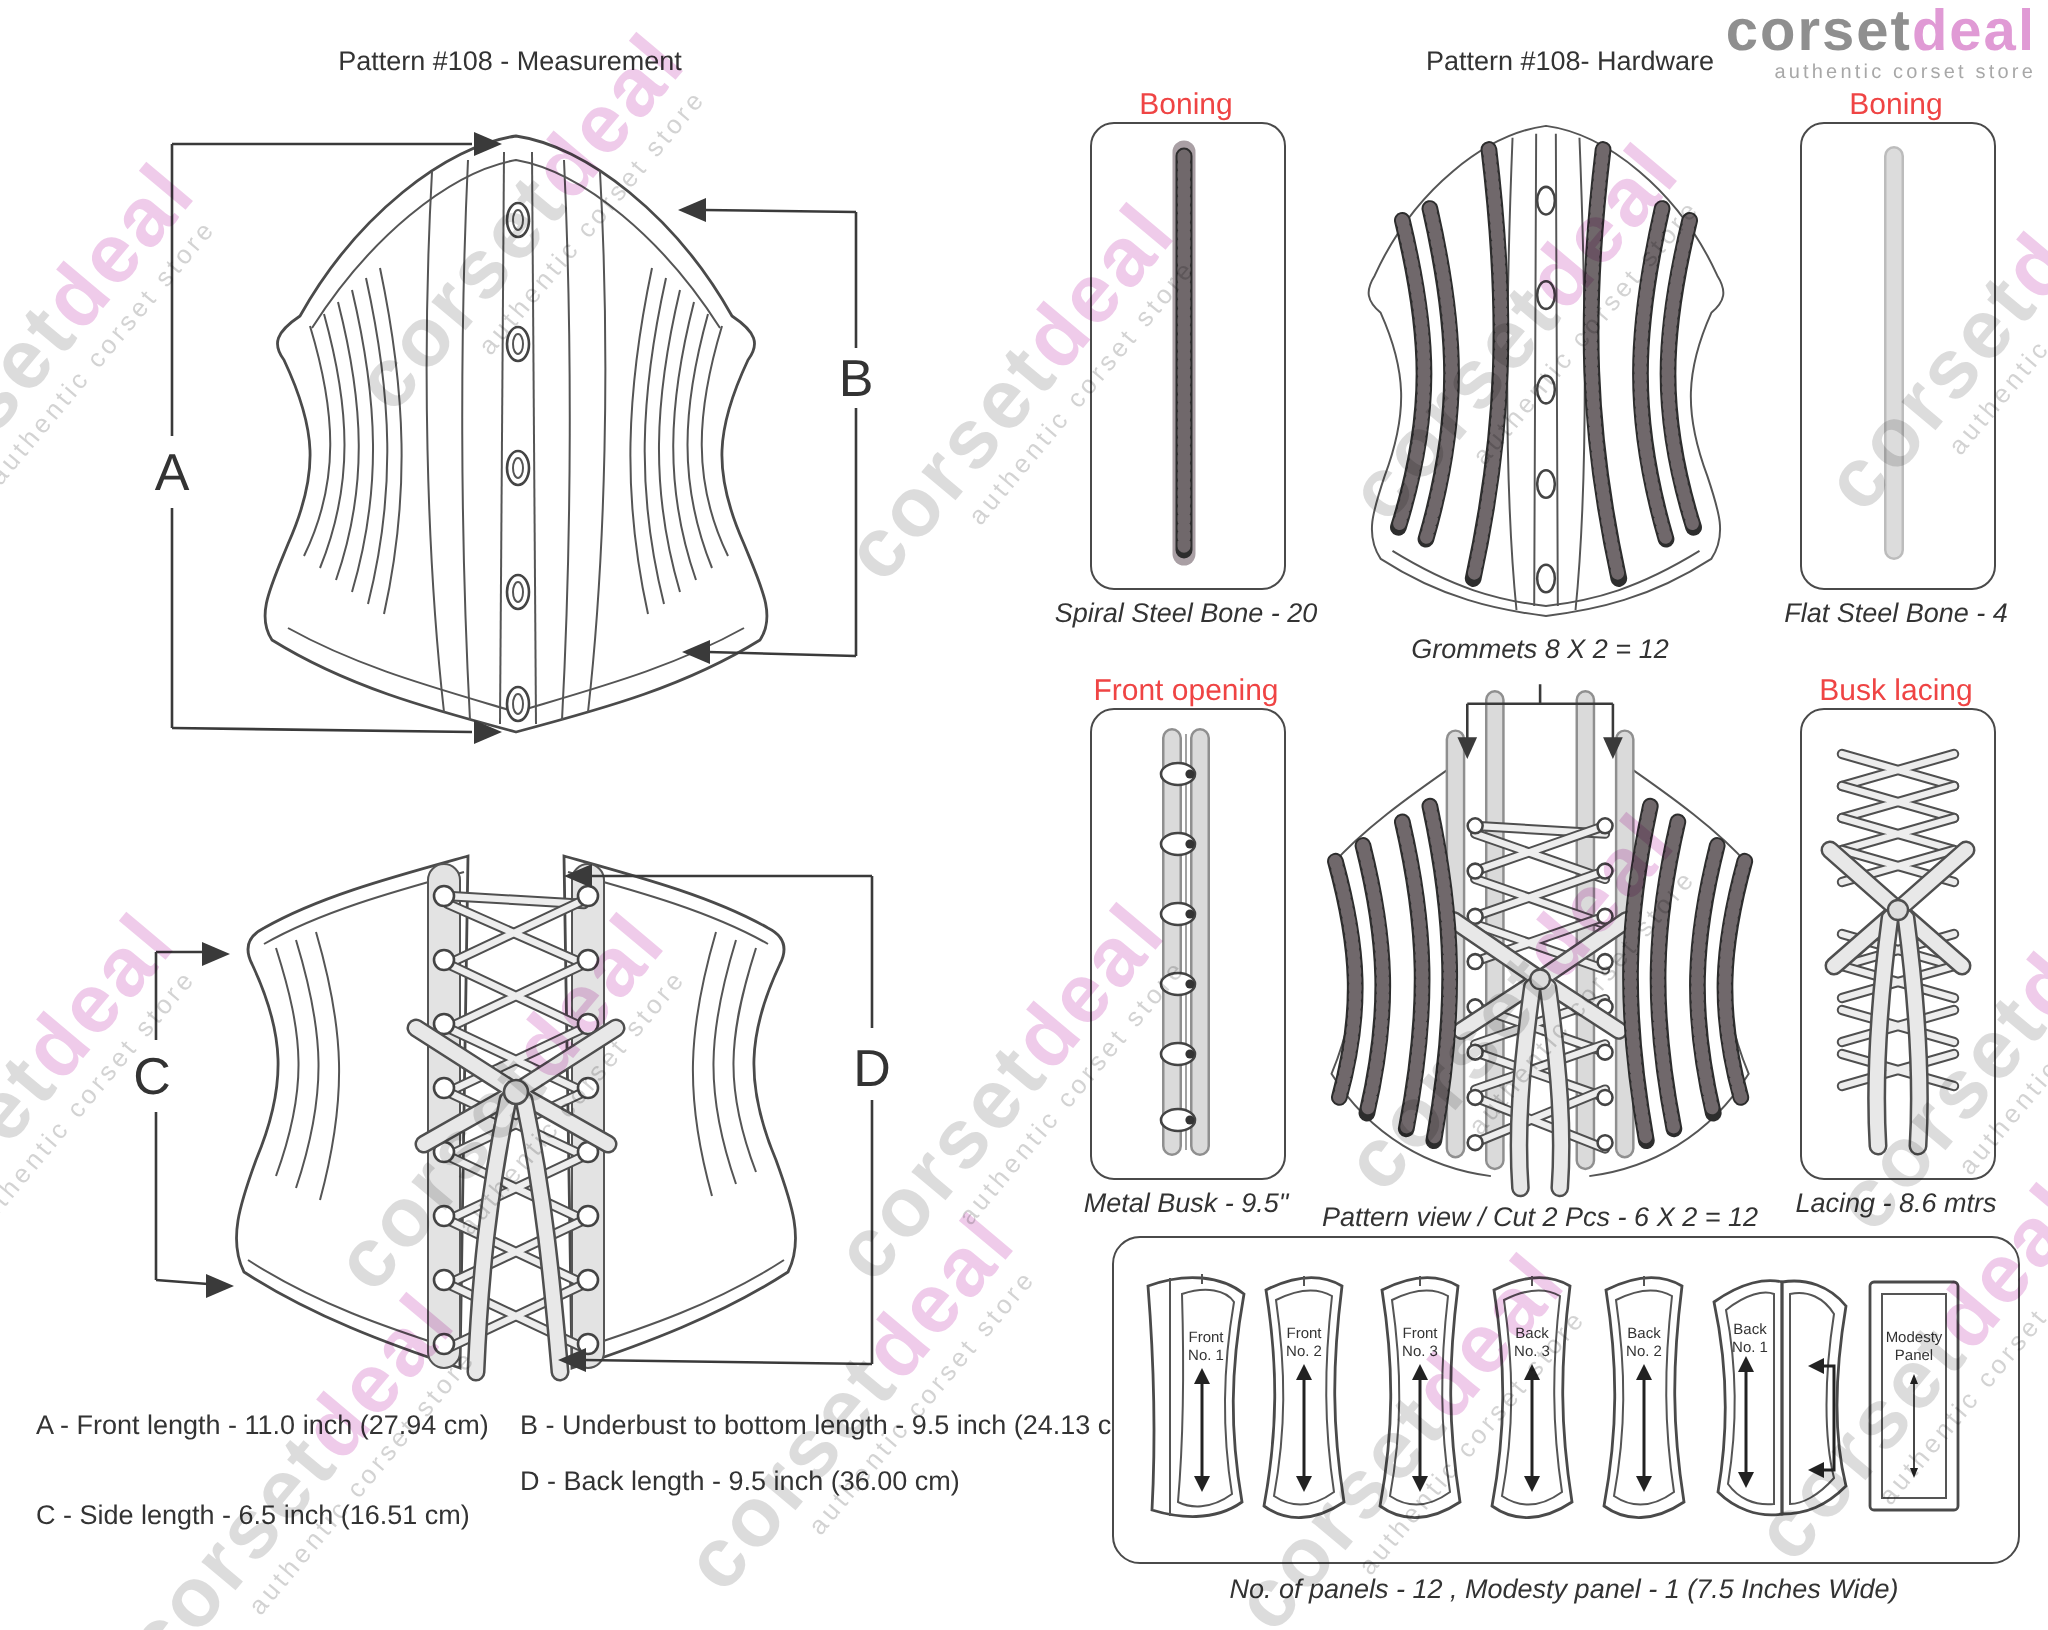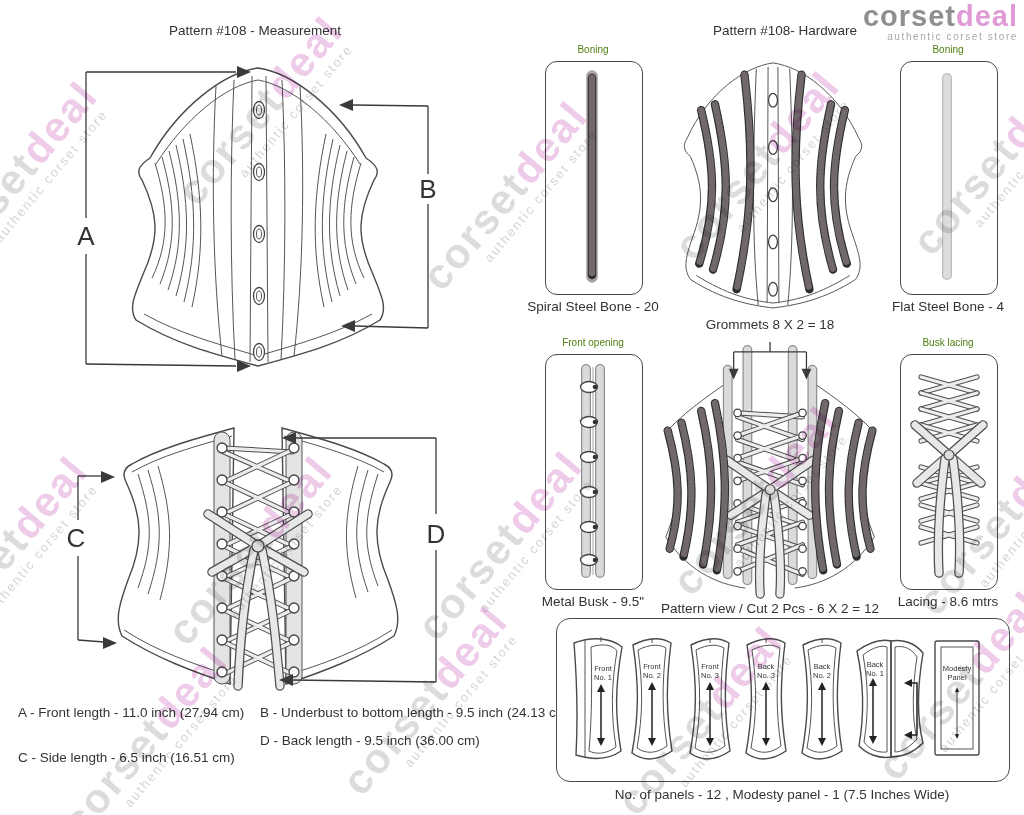--- a/index.html
+++ b/index.html
@@ -1,20 +1,20 @@
 <!DOCTYPE html>
 <html><head>
 <meta charset="utf-8">
 <style>
   html,body{margin:0;padding:0;background:#fff;}
   .canvas{position:relative;width:1024px;height:815px;background:#ffffff;overflow:hidden;
           font-family:"Liberation Sans",sans-serif;color:#333;}
   .abs{position:absolute;}
-  .lbl{font-size:10px;text-align:center;color:#4d7c0f;}
-  .cap{font-size:13.5px;text-align:center;color:#333;}
+  .lbl{font-size:15px;text-align:center;color:#ef4444;}
+  .cap{font-size:13.5px;text-align:center;color:#333;font-style:italic;}
   .title{font-size:13.5px;text-align:center;color:#333;}
   .legend{font-size:13.5px;color:#333;white-space:nowrap;}
   .hwbox{position:absolute;background:#fff;border:1.4px solid #4a4a4a;border-radius:12px;}
   
   .logo{position:absolute;right:6px;top:2px;text-align:right;line-height:1;}
   .logo-brand{font-size:29px;font-weight:bold;letter-spacing:1px;}
   .logo-gray{color:#8f8f8f;}
   .logo-pink{color:#e09ad5;}
   .logo-tag{font-size:10px;color:#a8a8a8;letter-spacing:1.6px;margin-top:1px;}
   
@@ -301,21 +301,21 @@
 
   <div class="abs lbl" style="left:900px;top:44px;width:96px">Boning</div>
   <div class="hwbox" style="left:900px;top:61px;width:96px;height:232px">
     <svg width="93" height="229" viewBox="0 0 93 229">
       <path d="M46,16 L46,213" stroke="#bcbcbc" stroke-width="10" stroke-linecap="round" fill="none"></path>
       <path d="M46,16 L46,213" stroke="#dcdcdc" stroke-width="7.5" stroke-linecap="round" fill="none"></path>
     </svg>
   </div>
   <div class="abs cap" style="left:873px;top:299px;width:150px">Flat Steel Bone - 4</div>
 
-  <div class="abs cap" style="left:640px;top:317px;width:260px">Grommets 8 X 2 = 18</div>
+  <div class="abs cap" style="left:640px;top:317px;width:260px">Grommets 8 X 2 = 12</div>
 
   <div class="abs lbl" style="left:545px;top:337px;width:96px">Front opening</div>
   <div class="hwbox" style="left:545px;top:354px;width:96px;height:234px">
     <svg width="93" height="231" viewBox="0 0 93 231">
       <path class="rodo" d="M40,14 L40,218 M54,14 L54,218"></path>
       <path class="rodi" d="M40,14 L40,218 M54,14 L54,218"></path>
       <path d="M47,12 L47,220" stroke="#8a8a8a" stroke-width="0.8" fill="none"></path>
       <g>
         <ellipse class="gr" cx="43" cy="32" rx="8.5" ry="5.5"></ellipse>
           <circle class="grd" cx="49" cy="32" r="2.3"></circle>

